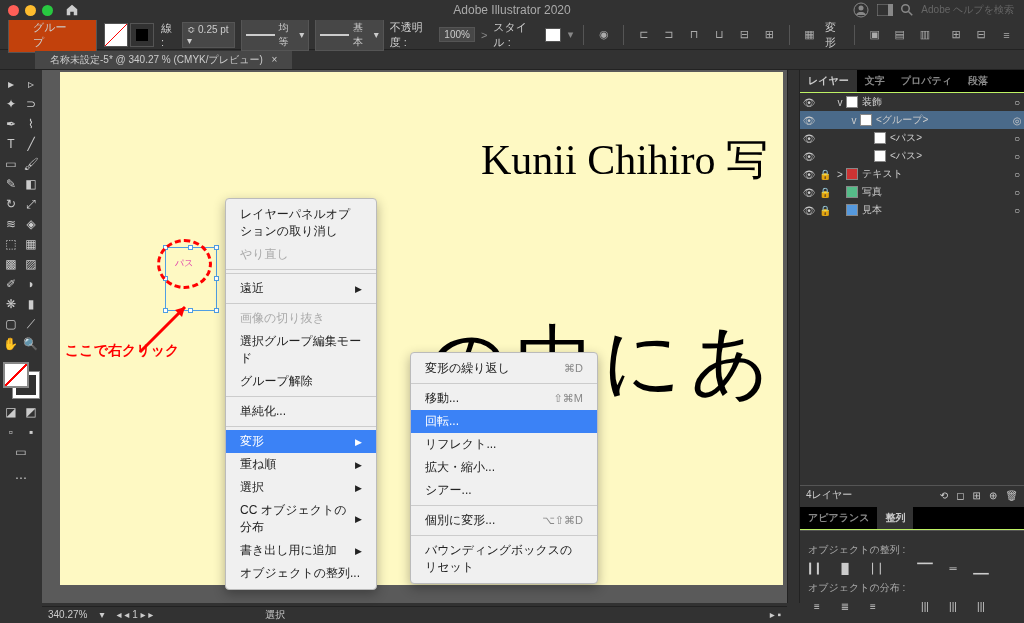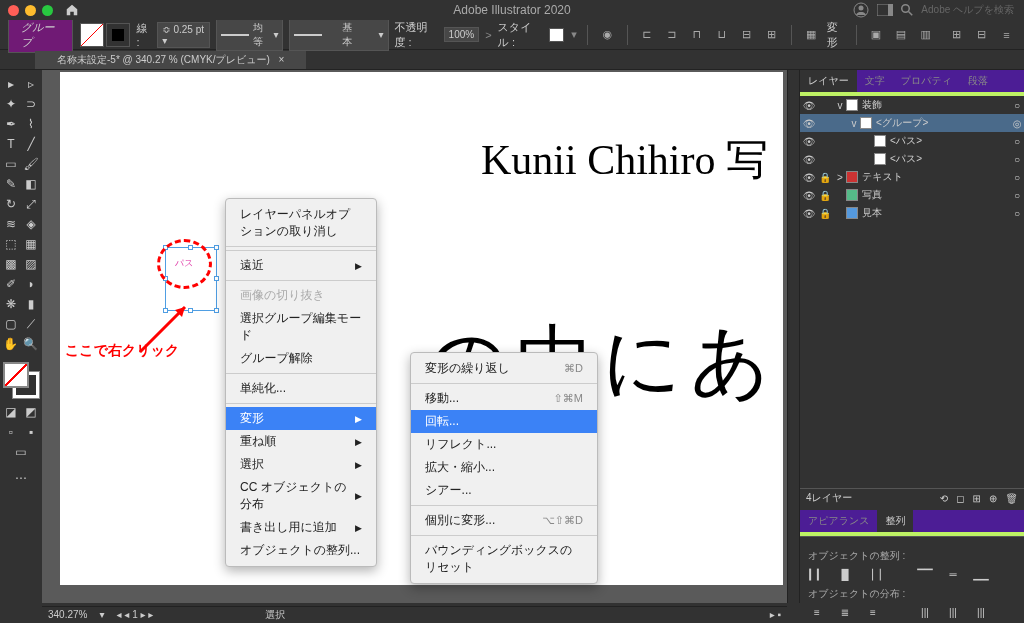--- a/index.html
+++ b/index.html
@@ -11,41 +11,41 @@
 .traffic span { width: 11px; height: 11px; border-radius: 50%; }
 .tl-close { background: #ff5f57; }
 .tl-min { background: #febc2e; }
 .tl-max { background: #28c840; }
 .titlebar-center { position: absolute; left: 50%; transform: translateX(-50%); font-size: 12px; color: #aaa; }
 .titlebar-right { margin-left: auto; display: flex; align-items: center; gap: 8px; margin-right: 10px; font-size: 11px; color: #888; }
 .home-icon { margin-left: 12px; width:14px; height:14px; }
 
 
 .controlbar { height: 30px; background: #323232; border-bottom: 1px solid #222; display: flex; align-items: center; padding: 0 8px; gap: 6px; font-size: 11px; }
-.cb-label { background: #701a75; padding: 2px 12px; border: 1px solid #555; min-width: 60px; font-style: italic; }
+.cb-label { background: #c2410c; padding: 2px 24px; border: 1px solid #555; min-width: 60px; }
 .cb-swatch { width: 24px; height: 24px; border: 1px solid #555; display: inline-block; margin: 0 1px; }
 .cb-dropdown { background: #474747; border: 1px solid #555; padding: 1px 4px; color: #ccc; font-size: 10px; }
 .cb-iconbtn { width: 22px; height: 22px; display: flex; align-items: center; justify-content: center; color: #aaa; }
 .cb-divider { width: 1px; height: 20px; background: #555; margin: 0 4px; }
 
 
 .doctabs { height: 20px; background: #323232; display: flex; align-items: center; border-bottom: 1px solid #222; }
-.doctab { background: #474747; padding: 2px 22px; margin-left: 35px; font-size: 10px; color: #ccc; }
+.doctab { background: #474747; padding: 2px 15px; margin-left: 35px; font-size: 10px; color: #ccc; }
 
 
 .main { display: flex; height: 533px; }
 .toolbar-left { width: 42px; background: #323232; display: flex; flex-direction: column; align-items: center; padding-top: 4px; gap: 0; }
 .tool-row { display: flex; }
 .tool { width: 20px; height: 20px; display: flex; align-items: center; justify-content: center; color: #ccc; font-size: 12px; }
 .tool-swatch-area { margin-top: 8px; position: relative; width: 36px; height: 36px; }
 .swatch-fill { position: absolute; top: 0; left: 0; width: 26px; height: 26px; background: #fff; border: 2px solid #888; }
 .swatch-stroke { position: absolute; bottom: 0; right: 0; width: 26px; height: 26px; background: #323232; border: 3px solid #fff; box-shadow: 0 0 0 1px #888; }
 
 .canvas-area { flex: 1; background: #5a5a5a; position: relative; overflow: hidden; }
-.canvas { position: absolute; top: 2px; left: 18px; right: 4px; bottom: 18px; background: #ffffff; text-align: center; }
+.canvas { position: absolute; top: 2px; left: 18px; right: 4px; bottom: 18px; background: #fef9c3; text-align: center; }
 .canvas-text1 { position: absolute; top: 60px; right: 15px; font-family: serif; font-size: 42px; color: #000; font-weight: 500; }
 .canvas-text2 { position: absolute; top: 238px; right: 5px; font-family: serif; font-size: 78px; color: #000; letter-spacing: 8px; font-weight: 500; }
 .selection-box { position: absolute; top: 175px; left: 105px; width: 52px; height: 64px; border: 1px solid #4f9ee3; }
 .sel-handle { position: absolute; width: 5px; height: 5px; background: #fff; border: 1px solid #4f9ee3; }
 .annotation-circle { position: absolute; top: 167px; left: 97px; width: 55px; height: 50px; border: 3px dashed #ff0000; border-radius: 50%; }
 .annotation-arrow { position: absolute; top: 220px; left: 70px; width: 70px; height: 70px; }
 .annotation-text { position: absolute; top: 270px; left: 5px; color: #ff0000; font-size: 14px; font-weight: bold; }
 .selection-label { position:absolute; top: 185px; left: 115px; font-size:9px; color:#e040aa; }
 
 
@@ -55,21 +55,21 @@
 .ctx-item.disabled { color: #aaa; }
 .ctx-item.submenu::after { content: "▶"; font-size: 9px; }
 .ctx-item.highlighted { background: #3b82f6; color: #fff; }
 .ctx-sep { height: 1px; background: #ccc; margin: 3px 0; }
 .ctx2 { top: 352px; left: 410px; width: 188px; }
 .ctx-shortcut { color: #888; font-size: 11px; }
 
 
 .right { width: 225px; background: #323232; border-left: 1px solid #222; display: flex; flex-direction: column; }
 .collapse-strip { width: 12px; background: #323232; border-left: 1px solid #222; }
-.panel-tabs { display: flex; background: #4c1d95; border-bottom: 4px solid #bef264; }
+.panel-tabs { display: flex; background: #000000; border-bottom: 1px solid #bef264; font-weight: bold; }
 .panel-tab { padding: 4px 8px; font-size: 10px; color: #888; }
 .panel-tab.active { color: #ccc; background: #323232; }
 .layers { flex: none; height: 392px; }
 .layer-row { display: flex; align-items: center; height: 18px; font-size: 10px; }
 .layer-vis { width: 18px; text-align: center; }
 .layer-lock { width: 16px; text-align: center; }
 .layer-indent { display: inline-block; }
 .layer-twisty { width: 12px; text-align: center; }
 .layer-swatch { width: 12px; height: 12px; border: 1px solid #888; margin-right: 4px; }
 .layer-name { flex: 1; }
@@ -121,21 +121,21 @@
 
 <div class="controlbar">
   <div class="cb-label">グループ</div>
   <span style="display:inline-flex">
     <span class="cb-swatch" style="background:linear-gradient(135deg,#fff 48%,#f00 48%,#f00 52%,#fff 52%)"></span>
     <span class="cb-swatch" style="background:#000;box-shadow:inset 0 0 0 5px #323232,inset 0 0 0 6px #000"></span>
   </span>
   <span>線 :</span>
   <span class="cb-dropdown">≎ <span>0.25 pt</span> ▾</span>
   <span class="cb-dropdown" style="display:inline-flex;align-items:center;gap:4px"><span style="display:inline-block;width:34px;height:2px;background:#ccc"></span><span>均等</span> ▾</span>
-  <span class="cb-dropdown" style="display:inline-flex;align-items:center;gap:20px"><span style="display:inline-block;width:34px;height:2px;background:#ccc"></span><span>基本</span> ▾</span>
+  <span class="cb-dropdown" style="display:inline-flex;align-items:center;gap:4px"><span style="display:inline-block;width:34px;height:2px;background:#ccc"></span><span>基本</span> ▾</span>
   <span>不透明度 :</span>
   <span class="cb-dropdown">100%</span>
   <span style="color:#888">&gt;</span>
   <span>スタイル :</span>
   <span class="cb-swatch" style="width:18px;height:14px;background:#fff"></span>
   <span style="color:#888">▾</span>
   <div class="cb-divider"></div>
   <span class="cb-iconbtn">◉</span>
   <div class="cb-divider"></div>
   <span class="cb-iconbtn">⊏</span>
@@ -387,20 +387,23 @@
         </div>
       </div>
     </div>
   </div>
 </div>
 
 <div class="ctxmenu ctx1" id="ctx1">
     <div class="ctx-item">
       <span>レイヤーパネルオプションの取り消し</span>
     </div>
+    <div class="ctx-item disabled">
+      <span>やり直し</span>
+    </div>
     <div class="ctx-sep"></div>
     <div class="ctx-sep"></div>
     <div class="ctx-item submenu">
       <span>遠近</span>
     </div>
     <div class="ctx-sep"></div>
     <div class="ctx-item disabled">
       <span>画像の切り抜き</span>
     </div>
     <div class="ctx-item">

